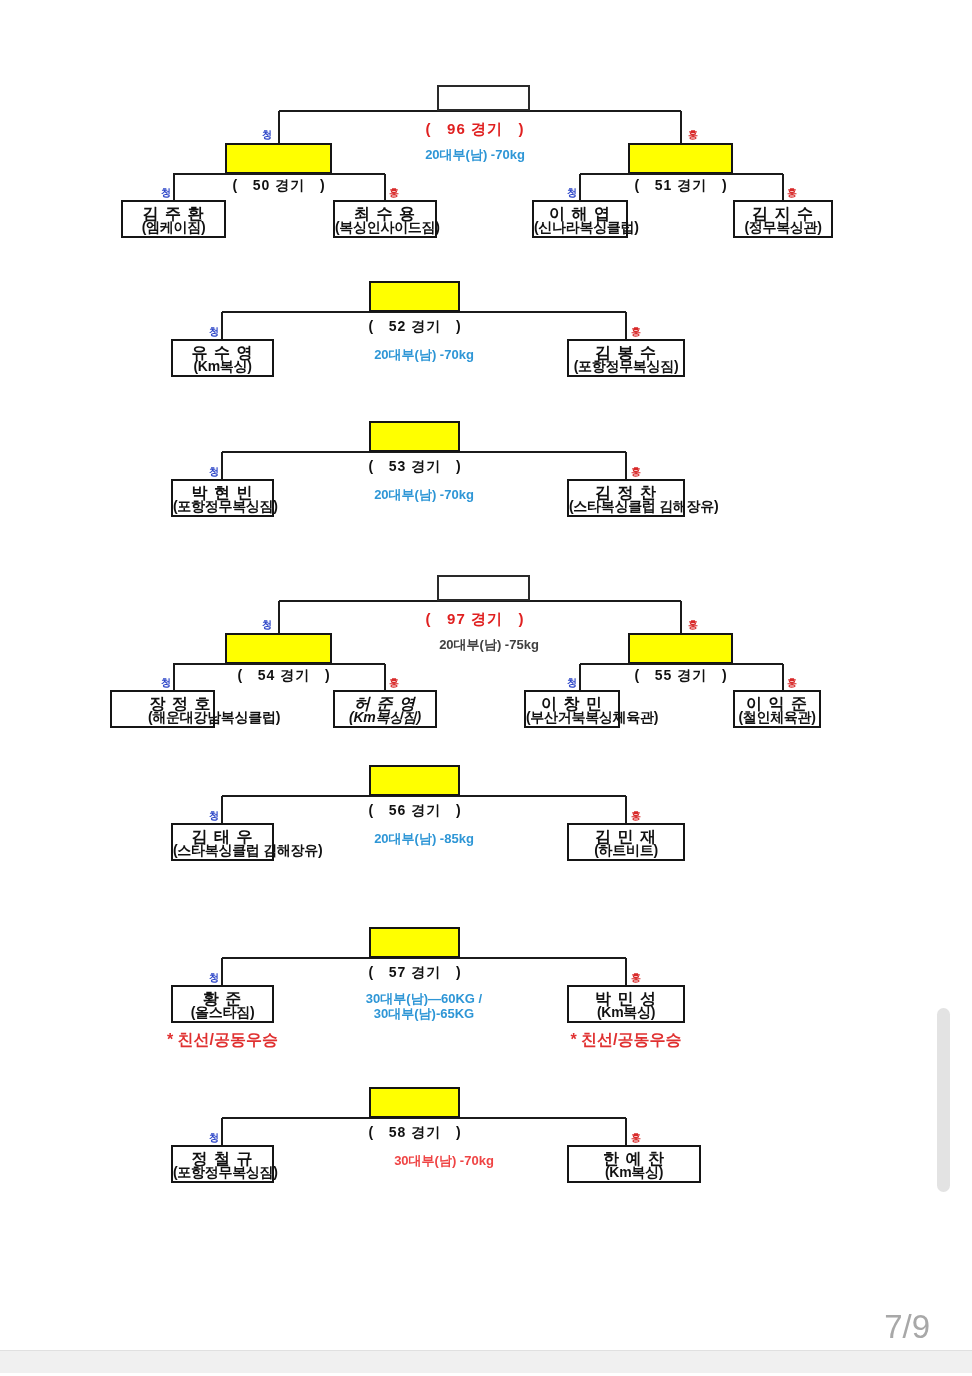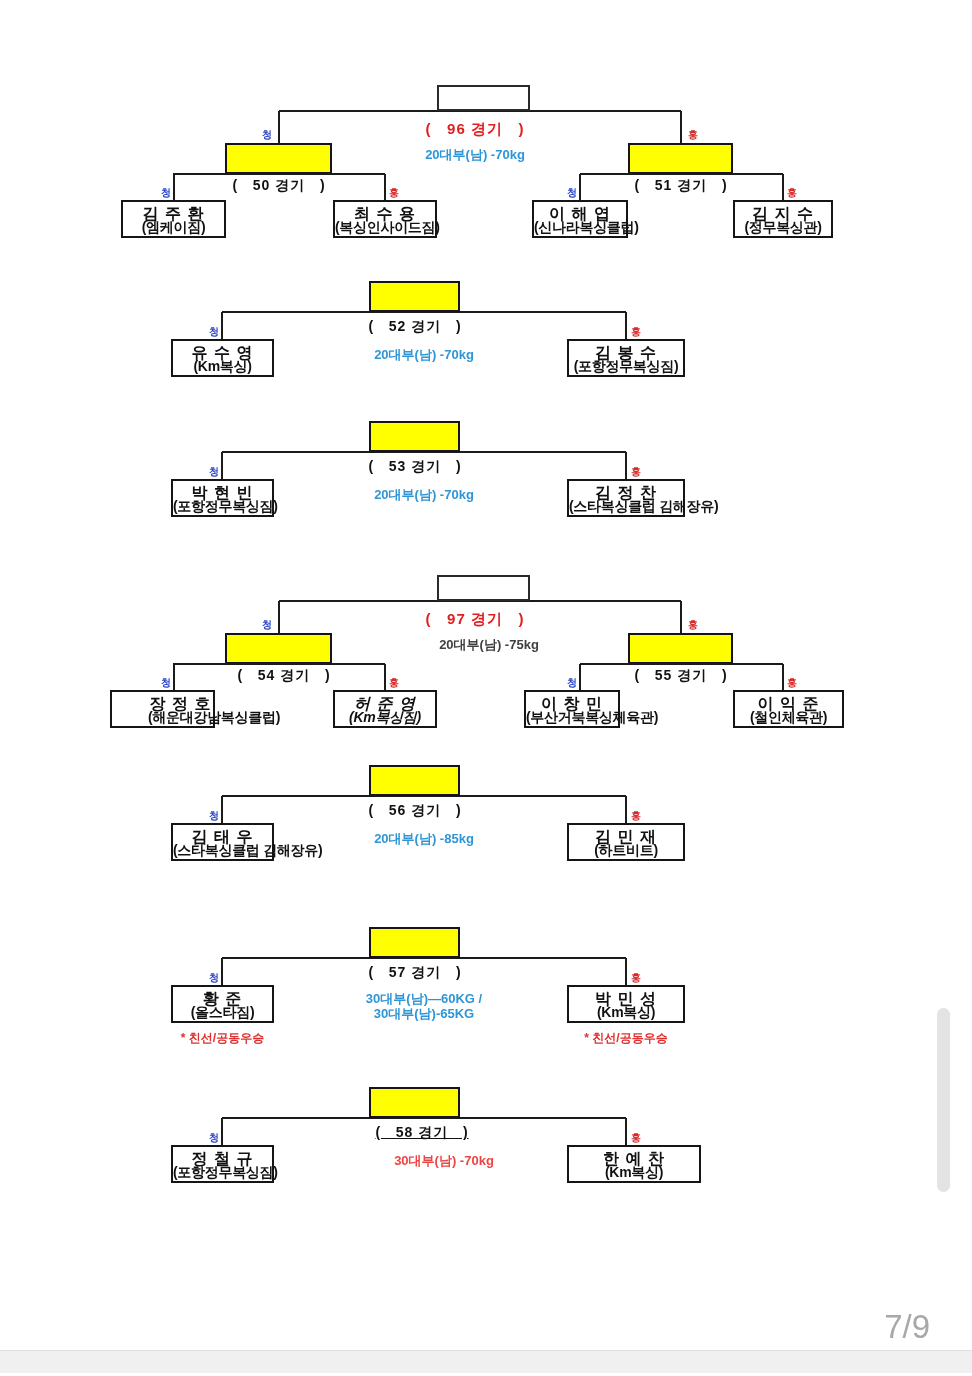--- a/index.html
+++ b/index.html
@@ -14,21 +14,21 @@
   .wbox{position:absolute;background:#ffffff;border:2px solid #2a2a2a;box-sizing:border-box;}
   .pbox{position:absolute;background:#ffffff;border:2px solid #151515;box-sizing:border-box;text-align:center;}
   .pname{font-weight:bold;font-size:16px;letter-spacing:1px;margin-top:3px;white-space:nowrap;line-height:17px;}
   .pclub{font-weight:bold;font-size:14px;letter-spacing:-0.3px;white-space:nowrap;line-height:11px;}
   .mlabel{position:absolute;font-weight:bold;font-size:14px;text-align:center;white-space:pre;letter-spacing:1px;}
   .flabel{position:absolute;font-weight:bold;font-size:15px;text-align:center;white-space:pre;letter-spacing:1px;}
   .weight{position:absolute;font-weight:bold;font-size:13px;text-align:center;white-space:nowrap;line-height:15px;}
   .corner{position:absolute;font-weight:bold;font-size:10px;}
   .cL{text-align:right;width:40px;}
   .cR{text-align:left;width:40px;}
-  .note{position:absolute;font-weight:bold;font-size:12px;text-align:center;white-space:nowrap;}
+  .note{position:absolute;font-weight:bold;font-size:16px;text-align:center;white-space:nowrap;}
   .footer{position:absolute;left:0;right:22px;top:1284px;text-align:center;font-size:9px;color:#3c3c3c;}
   .pageind{position:absolute;right:42px;top:1308px;font-size:33px;color:#a8a8a8;}
   .scrollbar{position:absolute;left:937px;top:1008px;width:13px;height:184px;border-radius:7px;background:#e3e3e3;}
   .band{position:absolute;left:0;top:1350px;width:972px;height:23px;background:#f0f0f0;border-top:1px solid #e0e0e0;box-sizing:border-box;}
 </style>
 </head>
 <body>
 
 <div id="stage">
   <div id="brackets">
@@ -129,21 +129,21 @@
       <div class="pbox" style="left: 333px; top: 690px; width: 104px; height: 38px; font-style: italic;">
         <div class="pname">허 준 영</div>
         <div class="pclub">(Km복싱짐)</div>
       </div>
       <div class="corner cL" style="left: 537px; top: 676px; color: rgb(45, 70, 200);">청</div>
       <div class="pbox" style="left: 524px; top: 690px; width: 96px; height: 38px;">
         <div class="pname">이 창 민</div>
         <div class="pclub">(부산거북복싱체육관)</div>
       </div>
       <div class="corner cR" style="left: 787px; top: 676px; color: rgb(216, 40, 40);">홍</div>
-      <div class="pbox" style="left: 733px; top: 690px; width: 111px; height: 38px;">
+      <div class="pbox" style="left: 733px; top: 690px; width: 88px; height: 38px;">
         <div class="pname">이 익 준</div>
         <div class="pclub">(철인체육관)</div>
       </div>
       <div class="hline" style="left: 222px; top: 795px; width: 404px;"></div>
       <div class="vline" style="left: 221px; top: 796px; height: 27px;"></div>
       <div class="vline" style="left: 625px; top: 796px; height: 27px;"></div>
       <div class="ybox" style="left: 369px; top: 765px; width: 91px; height: 31px;"></div>
       <div class="mlabel" style="left: 315px; top: 802px; width: 200px;">(   56 경기   )</div>
       <div class="weight" style="left: 324px; top: 831px; width: 200px; color: rgb(46, 150, 214);">20대부(남) -85kg</div>
       <div class="corner cL" style="left: 179px; top: 809px; color: rgb(45, 70, 200);">청</div>
@@ -174,21 +174,21 @@
       <div class="corner cR" style="left: 631px; top: 971px; color: rgb(216, 40, 40);">홍</div>
       <div class="pbox" style="left: 567px; top: 985px; width: 118px; height: 38px;">
         <div class="pname">박 민 성</div>
         <div class="pclub">(Km복싱)</div>
       </div>
       <div class="note" style="left: 546px; top: 1030px; width: 160px; color: rgb(224, 48, 48);">* 친선/공동우승</div>
       <div class="hline" style="left: 222px; top: 1117px; width: 404px;"></div>
       <div class="vline" style="left: 221px; top: 1118px; height: 27px;"></div>
       <div class="vline" style="left: 625px; top: 1118px; height: 27px;"></div>
       <div class="ybox" style="left: 369px; top: 1087px; width: 91px; height: 31px;"></div>
-      <div class="mlabel" style="left: 322px; top: 1124px; width: 200px; text-decoration: underline;">(   58 경기   )</div>
+      <div class="mlabel" style="left: 315px; top: 1124px; width: 200px;">(   58 경기   )</div>
       <div class="weight" style="left: 344px; top: 1153px; width: 200px; color: #ef4444;">30대부(남) -70kg</div>
       <div class="corner cL" style="left: 179px; top: 1131px; color: rgb(45, 70, 200);">청</div>
       <div class="pbox" style="left: 171px; top: 1145px; width: 103px; height: 38px;">
         <div class="pname">정 철 규</div>
         <div class="pclub">(포항정무복싱짐)</div>
       </div>
       <div class="corner cR" style="left: 631px; top: 1131px; color: rgb(216, 40, 40);">홍</div>
       <div class="pbox" style="left: 567px; top: 1145px; width: 134px; height: 38px;">
         <div class="pname">한 예 찬</div>
         <div class="pclub">(Km복싱)</div>

